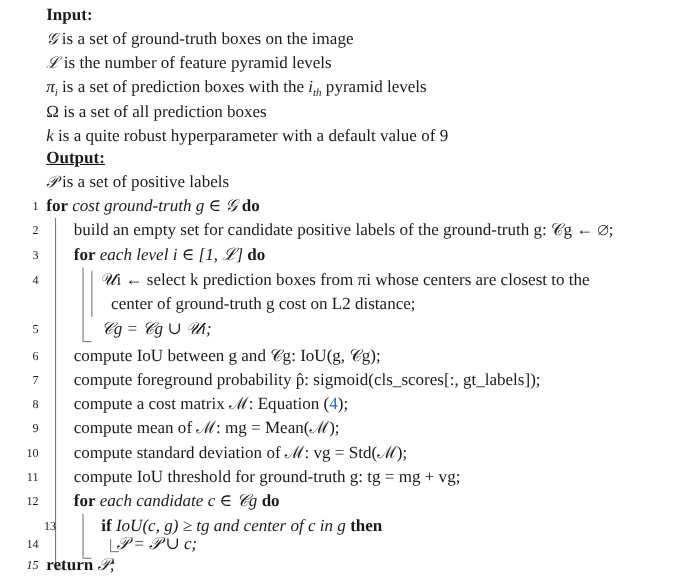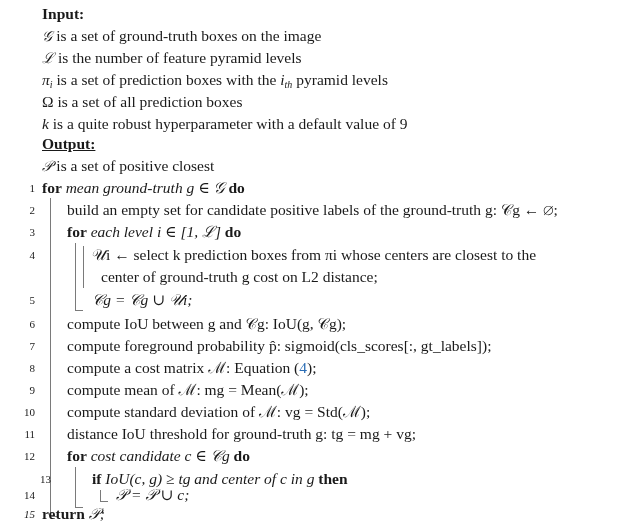--- a/index.html
+++ b/index.html
@@ -52,26 +52,26 @@
     <span class="txt" style="left:23px;"><span>Ω</span><span> is a set of all prediction boxes</span></span>
   </div>
   <div class="line" style="top:113px;">
     <span class="txt" style="left:23px;"><span class="i">k</span><span> is a quite robust hyperparameter with a default value of 9</span></span>
   </div>
 
   <div class="line" style="top:133px;">
     <span class="txt b" style="left:23px;text-decoration:underline;">Output:</span>
   </div>
   <div class="line" style="top:155px;">
-    <span class="txt" style="left:23px;"><span class="cal">𝒫</span><span> is a set of positive closest</span></span>
+    <span class="txt" style="left:23px;"><span class="cal">𝒫</span><span> is a set of positive labels</span></span>
   </div>
 
   <div class="line" style="top:177px;">
     <span class="ln" style="left:0px;">1</span>
-    <span class="txt" style="left:23px;"><span class="b">for</span> <span class="i">mean ground-truth g ∈ 𝒢</span> <span class="b">do</span></span>
+    <span class="txt" style="left:23px;"><span class="b">for</span> <span class="i">cost ground-truth g ∈ 𝒢</span> <span class="b">do</span></span>
   </div>
 
   <div class="vbar" style="left:31px; top:198px; height:318px;"></div>
   <div class="hbar" style="left:31px; top:516px; width:8px;"></div>
 
   <div class="line" style="top:199px;">
     <span class="ln" style="left:0px;">2</span>
     <span class="txt" style="left:48px;">build an empty set for candidate positive labels of the ground-truth g: 𝒞g ← ∅;</span>
   </div>
 
@@ -117,42 +117,42 @@
     <span class="txt" style="left:48px;">compute mean of ℳ: mg = Mean(ℳ);</span>
   </div>
 
   <div class="line" style="top:401px;">
     <span class="ln" style="left:0px;">10</span>
     <span class="txt" style="left:48px;text-align:right;">compute standard deviation of ℳ: vg = Std(ℳ);</span>
   </div>
 
   <div class="line" style="top:423px;">
     <span class="ln" style="left:0px;">11</span>
-    <span class="txt" style="left:48px;">distance IoU threshold for ground-truth g: tg = mg + vg;</span>
+    <span class="txt" style="left:48px;">compute IoU threshold for ground-truth g: tg = mg + vg;</span>
   </div>
 
   <div class="line" style="top:445px;">
     <span class="ln" style="left:0px;">12</span>
-    <span class="txt" style="left:48px;"><span class="b">for</span> <span class="i">cost candidate c ∈ 𝒞g</span> <span class="b">do</span></span>
+    <span class="txt" style="left:48px;"><span class="b">for</span> <span class="i">each candidate c ∈ 𝒞g</span> <span class="b">do</span></span>
   </div>
 
   <div class="vbar" style="left:56px; top:467px; height:40px;"></div>
   <div class="hbar" style="left:56px; top:507px; width:8px;"></div>
 
   <div class="line" style="top:468px;">
     <span class="ln" style="left:0px;padding-left:16px;">13</span>
     <span class="txt" style="left:73px;"><span class="b">if</span> <span class="i">IoU(c, g) ≥ tg and center of c in g</span> <span class="b">then</span></span>
   </div>
 
   <div class="vbar" style="left:81px; top:490px; height:11px;"></div>
   <div class="hbar" style="left:81px; top:501px; width:8px;"></div>
 
   <div class="line" style="top:484px;">
     <span class="ln" style="left:0px;">14</span>
-    <span class="txt i" style="left:97px;">𝒫 = 𝒫 ∪ c;</span>
+    <span class="txt i" style="left:87px;">𝒫 = 𝒫 ∪ c;</span>
   </div>
 
   <div class="line" style="top:503px;">
     <span class="ln" style="left:0px;font-style:italic;">15</span>
     <span class="txt" style="left:23px;"><span class="b">return</span> <span class="i">𝒫;</span></span>
   </div>
 
 </div>
 
 </body></html>

